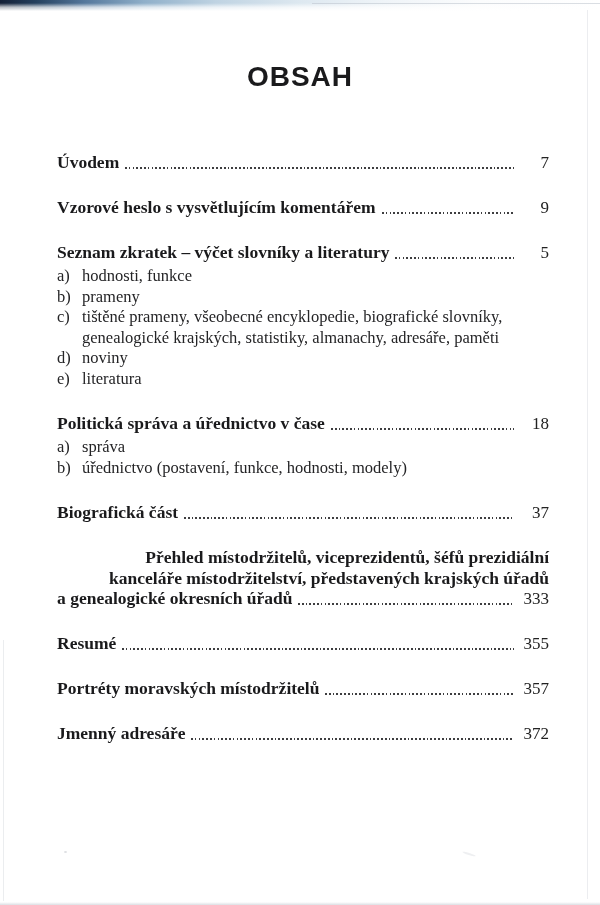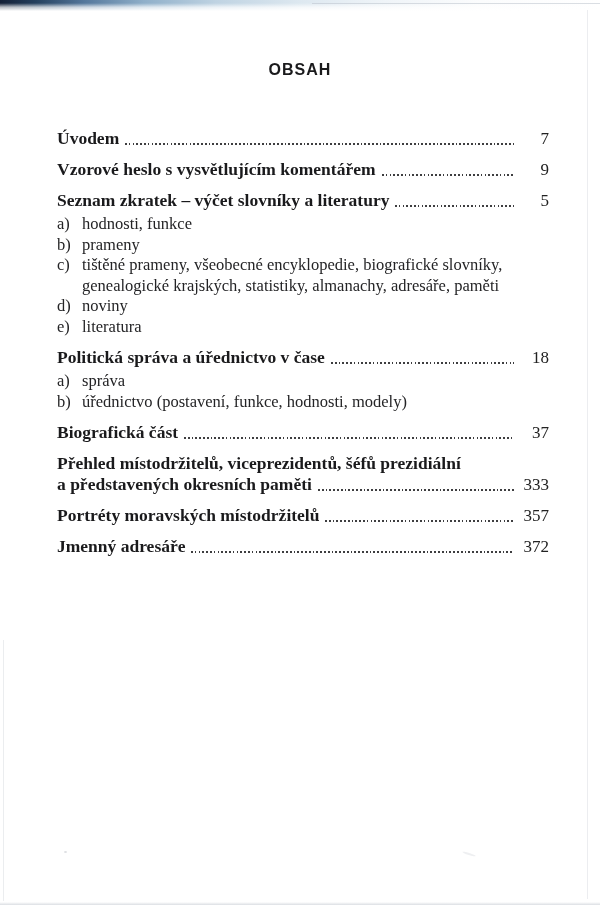--- a/index.html
+++ b/index.html
@@ -45,38 +45,39 @@
     position: absolute; background: rgba(160,166,176,.35); border-radius: 50%;
   }
   .speck-1 { left: 64px; top: 851px; width: 3px; height: 2px; }
   .speck-2 { left: 462px; top: 853px; width: 14px; height: 2px; transform: rotate(18deg); opacity:.5; }
 
   
   .title {
     position: absolute; top: 61px; left: 0; width: 100%;
     text-align: center;
     font-family: "Liberation Sans", sans-serif;
-    font-weight: 700; font-size: 16px; letter-spacing: 1px;
+    font-weight: 700; font-size: 28px; letter-spacing: 1px;
     color: #1a1a1c;
   }
 
   
-  .toc { position: absolute; top: 128px; left: 57px; width: 492px; }
-
-  .block { margin-top: 10px; }
+  .toc { position: absolute; top: 152px; left: 57px; width: 492px; }
+
+  .block { margin-top: 24px; }
   .block:first-child { margin-top: 0; }
 
   .entry { display: flex; align-items: flex-end; }
   .entry-label {
     font-weight: 700; font-size: 17.5px; line-height: 21px;
     color: #1a1a1c; white-space: nowrap;
   }
   .bold-line {
     font-weight: 700; font-size: 17.5px; line-height: 20.5px;
     color: #1a1a1c;
+    text-align: right;
   }
   .dots {
     flex: 1; height: 2px; margin: 0 5px 4px 6px;
     background-image: repeating-linear-gradient(to right,
       #3e3e40 0px, #3e3e40 1.7px, transparent 1.7px, transparent 3.8px);
   }
   .page-num {
     font-size: 17px; line-height: 21px; min-width: 30px;
     text-align: right; color: #222; white-space: nowrap;
   }
@@ -170,27 +171,35 @@
     <div class="block">
       <div class="entry">
         <span class="entry-label">Biografická část</span>
         <span class="dots"></span>
         <span class="page-num">37</span>
       </div>
     </div>
 
     <div class="block">
       <div class="bold-line">Přehled místodržitelů, viceprezidentů, šéfů prezidiální</div>
-      <div class="entry">
-        <span class="entry-label">a představených okresních paměti</span>
+      <div class="bold-line">kanceláře místodržitelství, představených krajských úřadů</div>
+      <div class="entry">
+        <span class="entry-label">a genealogické okresních úřadů</span>
         <span class="dots"></span>
         <span class="page-num">333</span>
       </div>
     </div>
 
+    <div class="block">
+      <div class="entry">
+        <span class="entry-label">Resumé</span>
+        <span class="dots"></span>
+        <span class="page-num">355</span>
+      </div>
+    </div>
 
     <div class="block">
       <div class="entry">
         <span class="entry-label">Portréty moravských místodržitelů</span>
         <span class="dots"></span>
         <span class="page-num">357</span>
       </div>
     </div>
 
     <div class="block">

